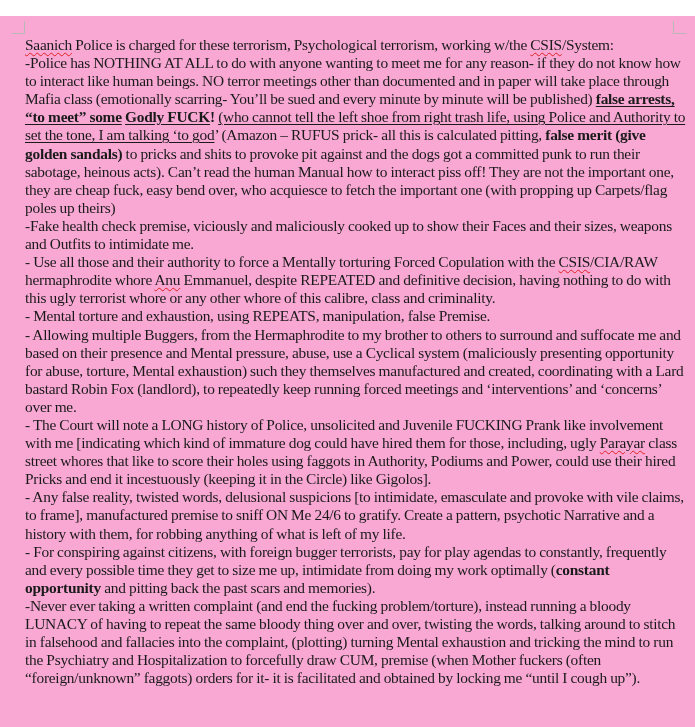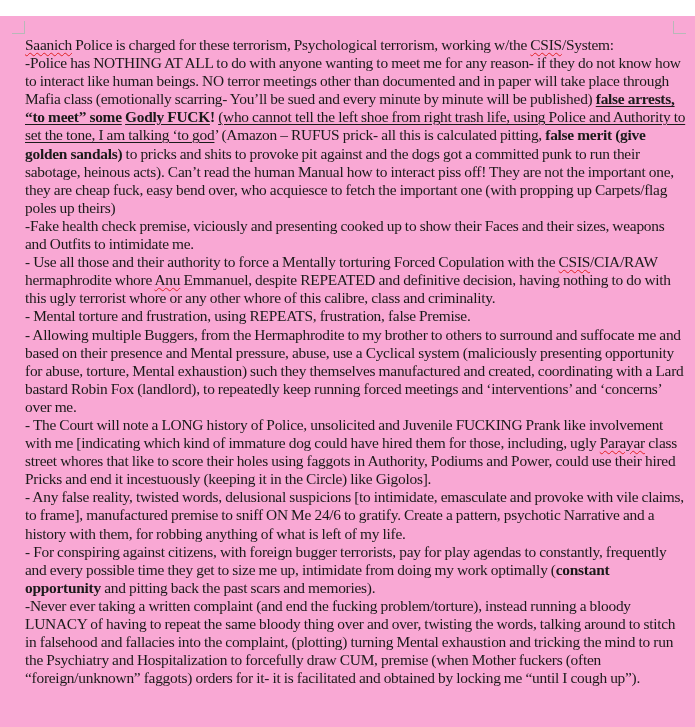--- a/index.html
+++ b/index.html
@@ -67,22 +67,22 @@
   </style>
 </head>
 <body>
 
 <div class="page">
   <div class="corner corner-tl"></div>
   <div class="corner corner-tr"></div>
   <div class="text-body" id="text-body">
       <p class="para"><span class="spell">Saanich</span><span> Police is charged for these terrorism, Psychological terrorism, working w/the </span><span class="spell">CSIS</span><span>/System:</span></p>
       <p class="para"><span>-Police has NOTHING AT ALL to do with anyone wanting to meet me for any reason- if they do not know how to interact like human beings. NO terror meetings other than documented and in paper will take place through Mafia class (emotionally scarring- You’ll be sued and every minute by minute will be published) </span><span class="b u">false arrests, “to meet” some</span><span class="b"> </span><span class="b u">Godly FUCK</span><span class="b">!</span><span> </span><span class="u">(who cannot tell the left shoe from right trash life, using Police and Authority to set the tone, I am talking ‘to god</span><span>’ (Amazon – RUFUS prick- all this is calculated pitting, </span><span class="b">false merit (give golden sandals)</span><span> to pricks and shits to provoke pit against and the dogs got a committed punk to run their sabotage, heinous acts). Can’t read the human Manual how to interact piss off! They are not the important one, they are cheap fuck, easy bend over, who acquiesce to fetch the important one (with propping up Carpets/flag poles up theirs)</span></p>
-      <p class="para"><span>-Fake health check premise, viciously and presenting cooked up to show their Faces and their sizes, weapons and Outfits to intimidate me.</span></p>
+      <p class="para"><span>-Fake health check premise, viciously and maliciously cooked up to show their Faces and their sizes, weapons and Outfits to intimidate me.</span></p>
       <p class="para"><span>- Use all those and their authority to force a Mentally torturing Forced Copulation with the </span><span class="spell">CSIS</span><span>/CIA/RAW hermaphrodite whore </span><span class="spell">Anu</span><span> Emmanuel, despite REPEATED and definitive decision, having nothing to do with this ugly terrorist whore or any other whore of this calibre, class and criminality.</span></p>
-      <p class="para"><span>- Mental torture and frustration, using REPEATS, frustration, false Premise.</span></p>
+      <p class="para"><span>- Mental torture and exhaustion, using REPEATS, manipulation, false Premise.</span></p>
       <p class="para"><span>- Allowing multiple Buggers, from the Hermaphrodite to my brother to others to surround and suffocate me and based on their presence and Mental pressure, abuse, use a Cyclical system (maliciously presenting opportunity for abuse, torture, Mental exhaustion) such they themselves manufactured and created, coordinating with a Lard bastard Robin Fox (landlord), to repeatedly keep running forced meetings and ‘interventions’ and ‘concerns’ over me.</span></p>
       <p class="para"><span>- The Court will note a LONG history of Police, unsolicited and Juvenile FUCKING Prank like involvement with me [indicating which kind of immature dog could have hired them for those, including, ugly </span><span class="spell">Parayar</span><span> class street whores that like to score their holes using faggots in Authority, Podiums and Power, could use their hired Pricks and end it incestuously (keeping it in the Circle) like Gigolos].</span></p>
       <p class="para"><span>- Any false reality, twisted words, delusional suspicions [to intimidate, emasculate and provoke with vile claims, to frame], manufactured premise to sniff ON Me 24/6 to gratify. Create a pattern, psychotic Narrative and a history with them, for robbing anything of what is left of my life.</span></p>
       <p class="para"><span>- For conspiring against citizens, with foreign bugger terrorists, pay for play agendas to constantly, frequently and every possible time they get to size me up, intimidate from doing my work optimally (</span><span class="b">constant opportunity</span><span> and pitting back the past scars and memories).</span></p>
       <p class="para"><span>-Never ever taking a written complaint (and end the fucking problem/torture), instead running a bloody LUNACY of having to repeat the same bloody thing over and over, twisting the words, talking around to stitch in falsehood and fallacies into the complaint, (plotting) turning Mental exhaustion and tricking the mind to run the Psychiatry and Hospitalization to forcefully draw CUM, premise (when Mother fuckers (often “foreign/unknown” faggots) orders for it- it is facilitated and obtained by locking me “until I cough up”).</span></p>
     </div>
 </div>
 
 </body></html>

